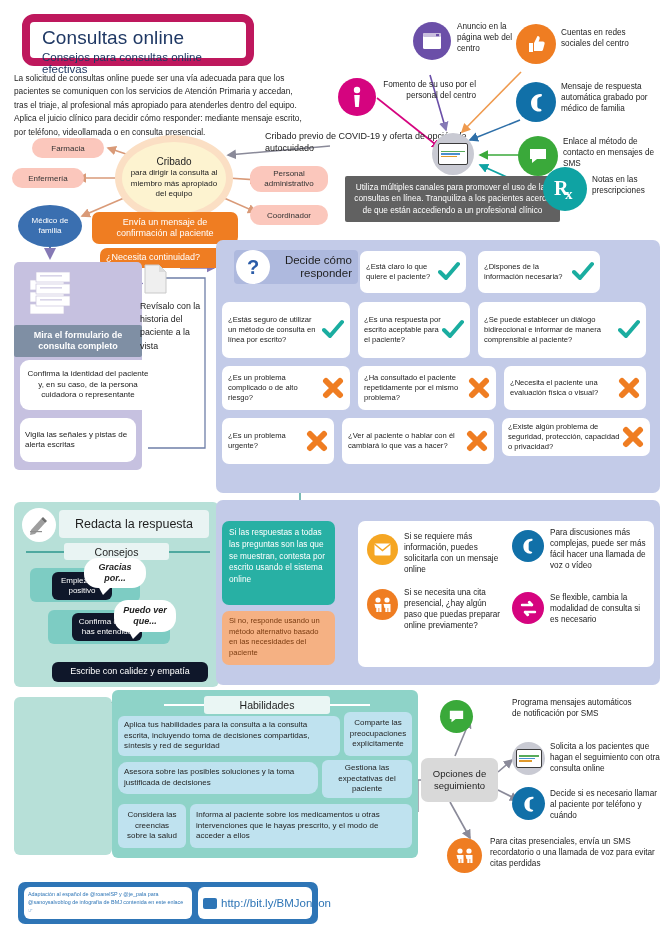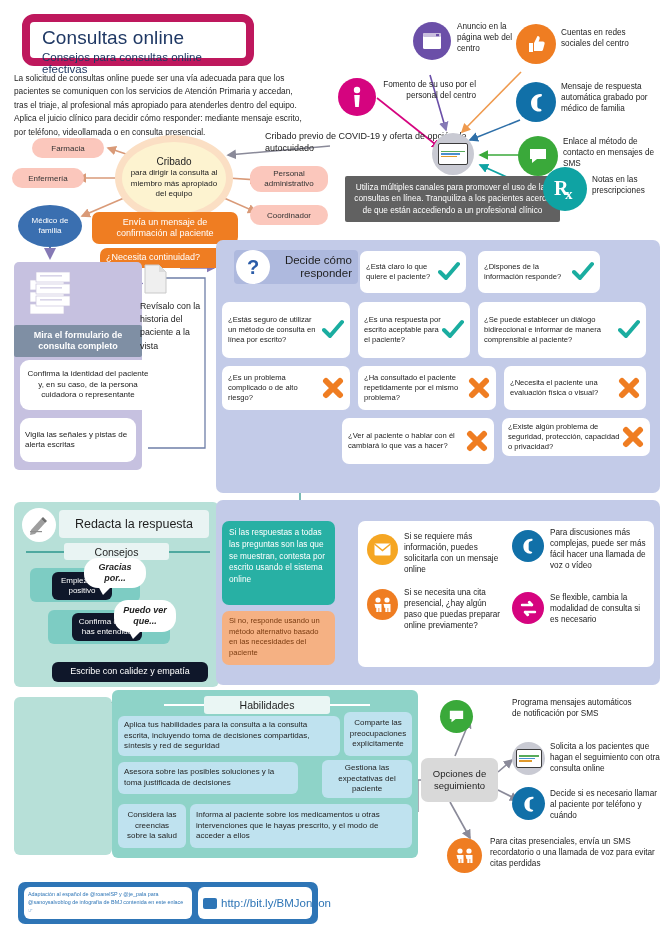--- a/index.html
+++ b/index.html
@@ -375,21 +375,21 @@
 <div class="abs" style="left:216px;top:240px;width:444px;height:253px;">
   <div class="q-card" style="left:144px;top:11px;width:106px;height:42px;">
     <span class="q-text">¿Está claro lo que quiere el paciente?</span>
     <span class="mark">
         <svg width="22" height="22" viewBox="0 0 22 22">
           <path d="M2,11 L8,17 L20,3" stroke="#1aada0" stroke-width="4" fill="none" stroke-linecap="round" stroke-linejoin="round"></path>
         </svg>
       </span>
   </div>
   <div class="q-card" style="left:262px;top:11px;width:122px;height:42px;">
-    <span class="q-text">¿Dispones de la información responde?</span>
+    <span class="q-text">¿Dispones de la información necesaria?</span>
     <span class="mark">
         <svg width="22" height="22" viewBox="0 0 22 22">
           <path d="M2,11 L8,17 L20,3" stroke="#1aada0" stroke-width="4" fill="none" stroke-linecap="round" stroke-linejoin="round"></path>
         </svg>
       </span>
   </div>
   <div class="q-card" style="left:6px;top:62px;width:128px;height:56px;">
     <span class="q-text">¿Estás seguro de utilizar un método de consulta en línea por escrito?</span>
     <span class="mark">
         <svg width="22" height="22" viewBox="0 0 22 22">
@@ -424,20 +424,28 @@
   <div class="q-card" style="left:142px;top:126px;width:138px;height:44px;">
     <span class="q-text">¿Ha consultado el paciente repetidamente por el mismo problema?</span>
     <span class="mark">
         <svg width="22" height="22" viewBox="0 0 22 22">
           <path d="M4,4 L18,18 M18,4 L4,18" stroke="#ef7d22" stroke-width="6" stroke-linecap="round"></path>
         </svg>
       </span>
   </div>
   <div class="q-card" style="left:288px;top:126px;width:142px;height:44px;">
     <span class="q-text">¿Necesita el paciente una evaluación física o visual?</span>
+    <span class="mark">
+        <svg width="22" height="22" viewBox="0 0 22 22">
+          <path d="M4,4 L18,18 M18,4 L4,18" stroke="#ef7d22" stroke-width="6" stroke-linecap="round"></path>
+        </svg>
+      </span>
+  </div>
+  <div class="q-card" style="left:6px;top:178px;width:112px;height:46px;">
+    <span class="q-text">¿Es un problema urgente?</span>
     <span class="mark">
         <svg width="22" height="22" viewBox="0 0 22 22">
           <path d="M4,4 L18,18 M18,4 L4,18" stroke="#ef7d22" stroke-width="6" stroke-linecap="round"></path>
         </svg>
       </span>
   </div>
   <div class="q-card" style="left:126px;top:178px;width:152px;height:46px;">
     <span class="q-text">¿Ver al paciente o hablar con él cambiará lo que vas a hacer?</span>
     <span class="mark">
         <svg width="22" height="22" viewBox="0 0 22 22">
@@ -534,21 +542,21 @@
 <div class="abs lbl" style="left:550px;top:592px;width:92px;">Se flexible, cambia la modalidad de consulta si es necesario</div>
 
 <div class="abs hab-left"></div>
 <div class="abs hab-main">
   <div class="hab-head">Habilidades</div>
   <div class="hr-teal" style="left:52px;top:14px;width:40px;background:#fff;"></div>
   <div class="hr-teal" style="left:218px;top:14px;width:40px;background:#fff;"></div>
 </div>
 <div class="abs skillbox" style="left:118px;top:716px;width:222px;height:40px;">Aplica tus habilidades para la consulta a la consulta escrita, incluyendo toma de decisiones compartidas, síntesis y red de seguridad</div>
 <div class="abs skillbox ctr" style="left:344px;top:712px;width:68px;height:44px;">Comparte las preocupaciones explícitamente</div>
-<div class="abs skillbox" style="left:118px;top:762px;width:180px;height:32px;">Asesora sobre las posibles soluciones  y la toma justificada de decisiones</div>
+<div class="abs skillbox" style="left:118px;top:762px;width:200px;height:32px;border-radius:9px;">Asesora sobre las posibles soluciones  y la toma justificada de decisiones</div>
 <div class="abs skillbox ctr" style="left:322px;top:760px;width:90px;height:38px;">Gestiona las expectativas del paciente</div>
 <div class="abs skillbox ctr" style="left:118px;top:804px;width:68px;height:44px;">Considera las creencias sobre la salud</div>
 <div class="abs skillbox" style="left:190px;top:804px;width:222px;height:44px;">Informa al paciente sobre los medicamentos u otras intervenciones que le hayas prescrito, y el modo de acceder a ellos</div>
 
 <div class="abs seg-btn">Opciones de seguimiento</div>
 
 <div class="abs cicon" style="left:440px;top:700px;width:33px;height:33px;background:#3aa93a;">
   <svg width="17" height="15" viewBox="0 0 20 18">
       <path d="M2,2 h16 v10 h-9 l-5,4 v-4 h-2 z" fill="#fff"></path>
     </svg>

